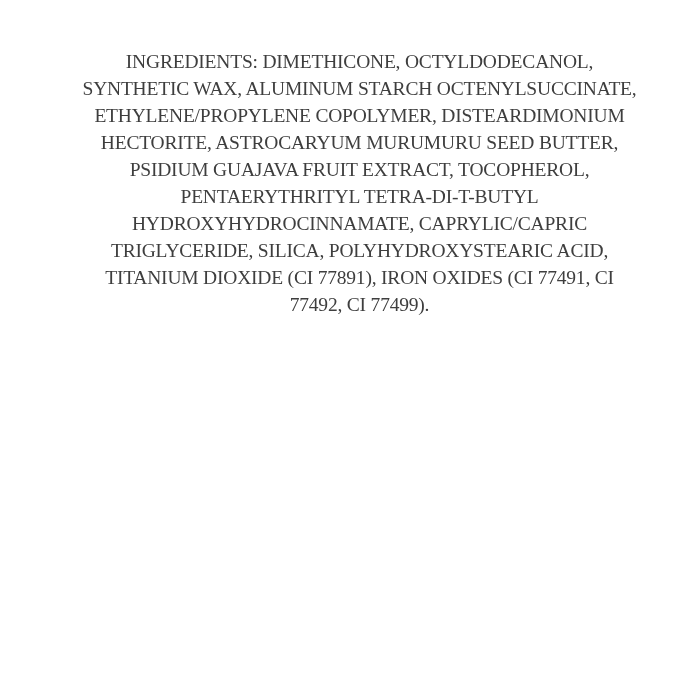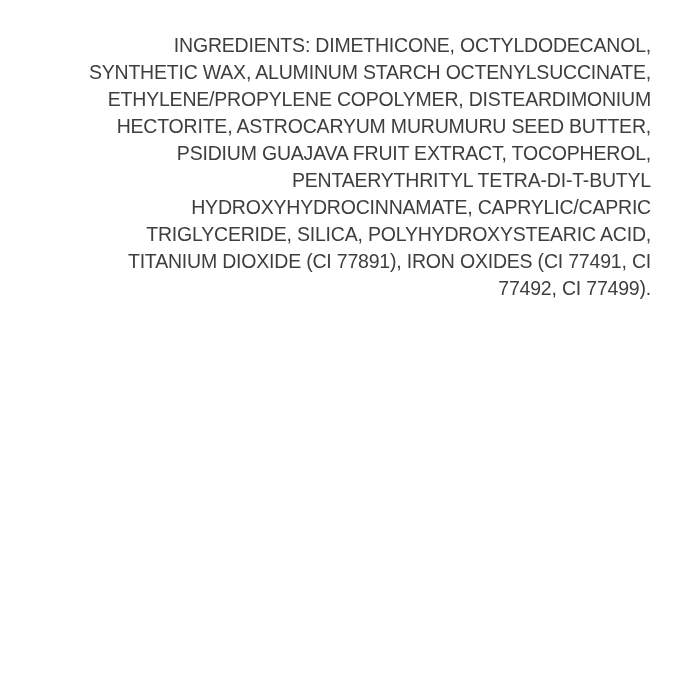--- a/index.html
+++ b/index.html
@@ -13,27 +13,28 @@
     height: 679px;
     background: #ffffff;
     overflow: hidden;
     font-family: "Liberation Sans", sans-serif;
   }
   .ingredients-text {
     position: absolute;
     top: 32px;
     left: 36px;
     width: 615px;
-    margin: 0;
+    margin: 16px;
     color: #3e3e3e;
     font-size: 19.5px;
     line-height: 27px;
     letter-spacing: -0.2px;
     white-space: pre-line;
-    text-align: right;
+    text-align: center;
+    font-family: Liberation Serif, serif;
     -webkit-font-smoothing: antialiased;
   }
 </style>
 </head>
 <body>
 
 <div class="page">
   <p class="ingredients-text">INGREDIENTS: DIMETHICONE, OCTYLDODECANOL,
 SYNTHETIC WAX, ALUMINUM STARCH OCTENYLSUCCINATE,
 ETHYLENE/PROPYLENE COPOLYMER, DISTEARDIMONIUM

